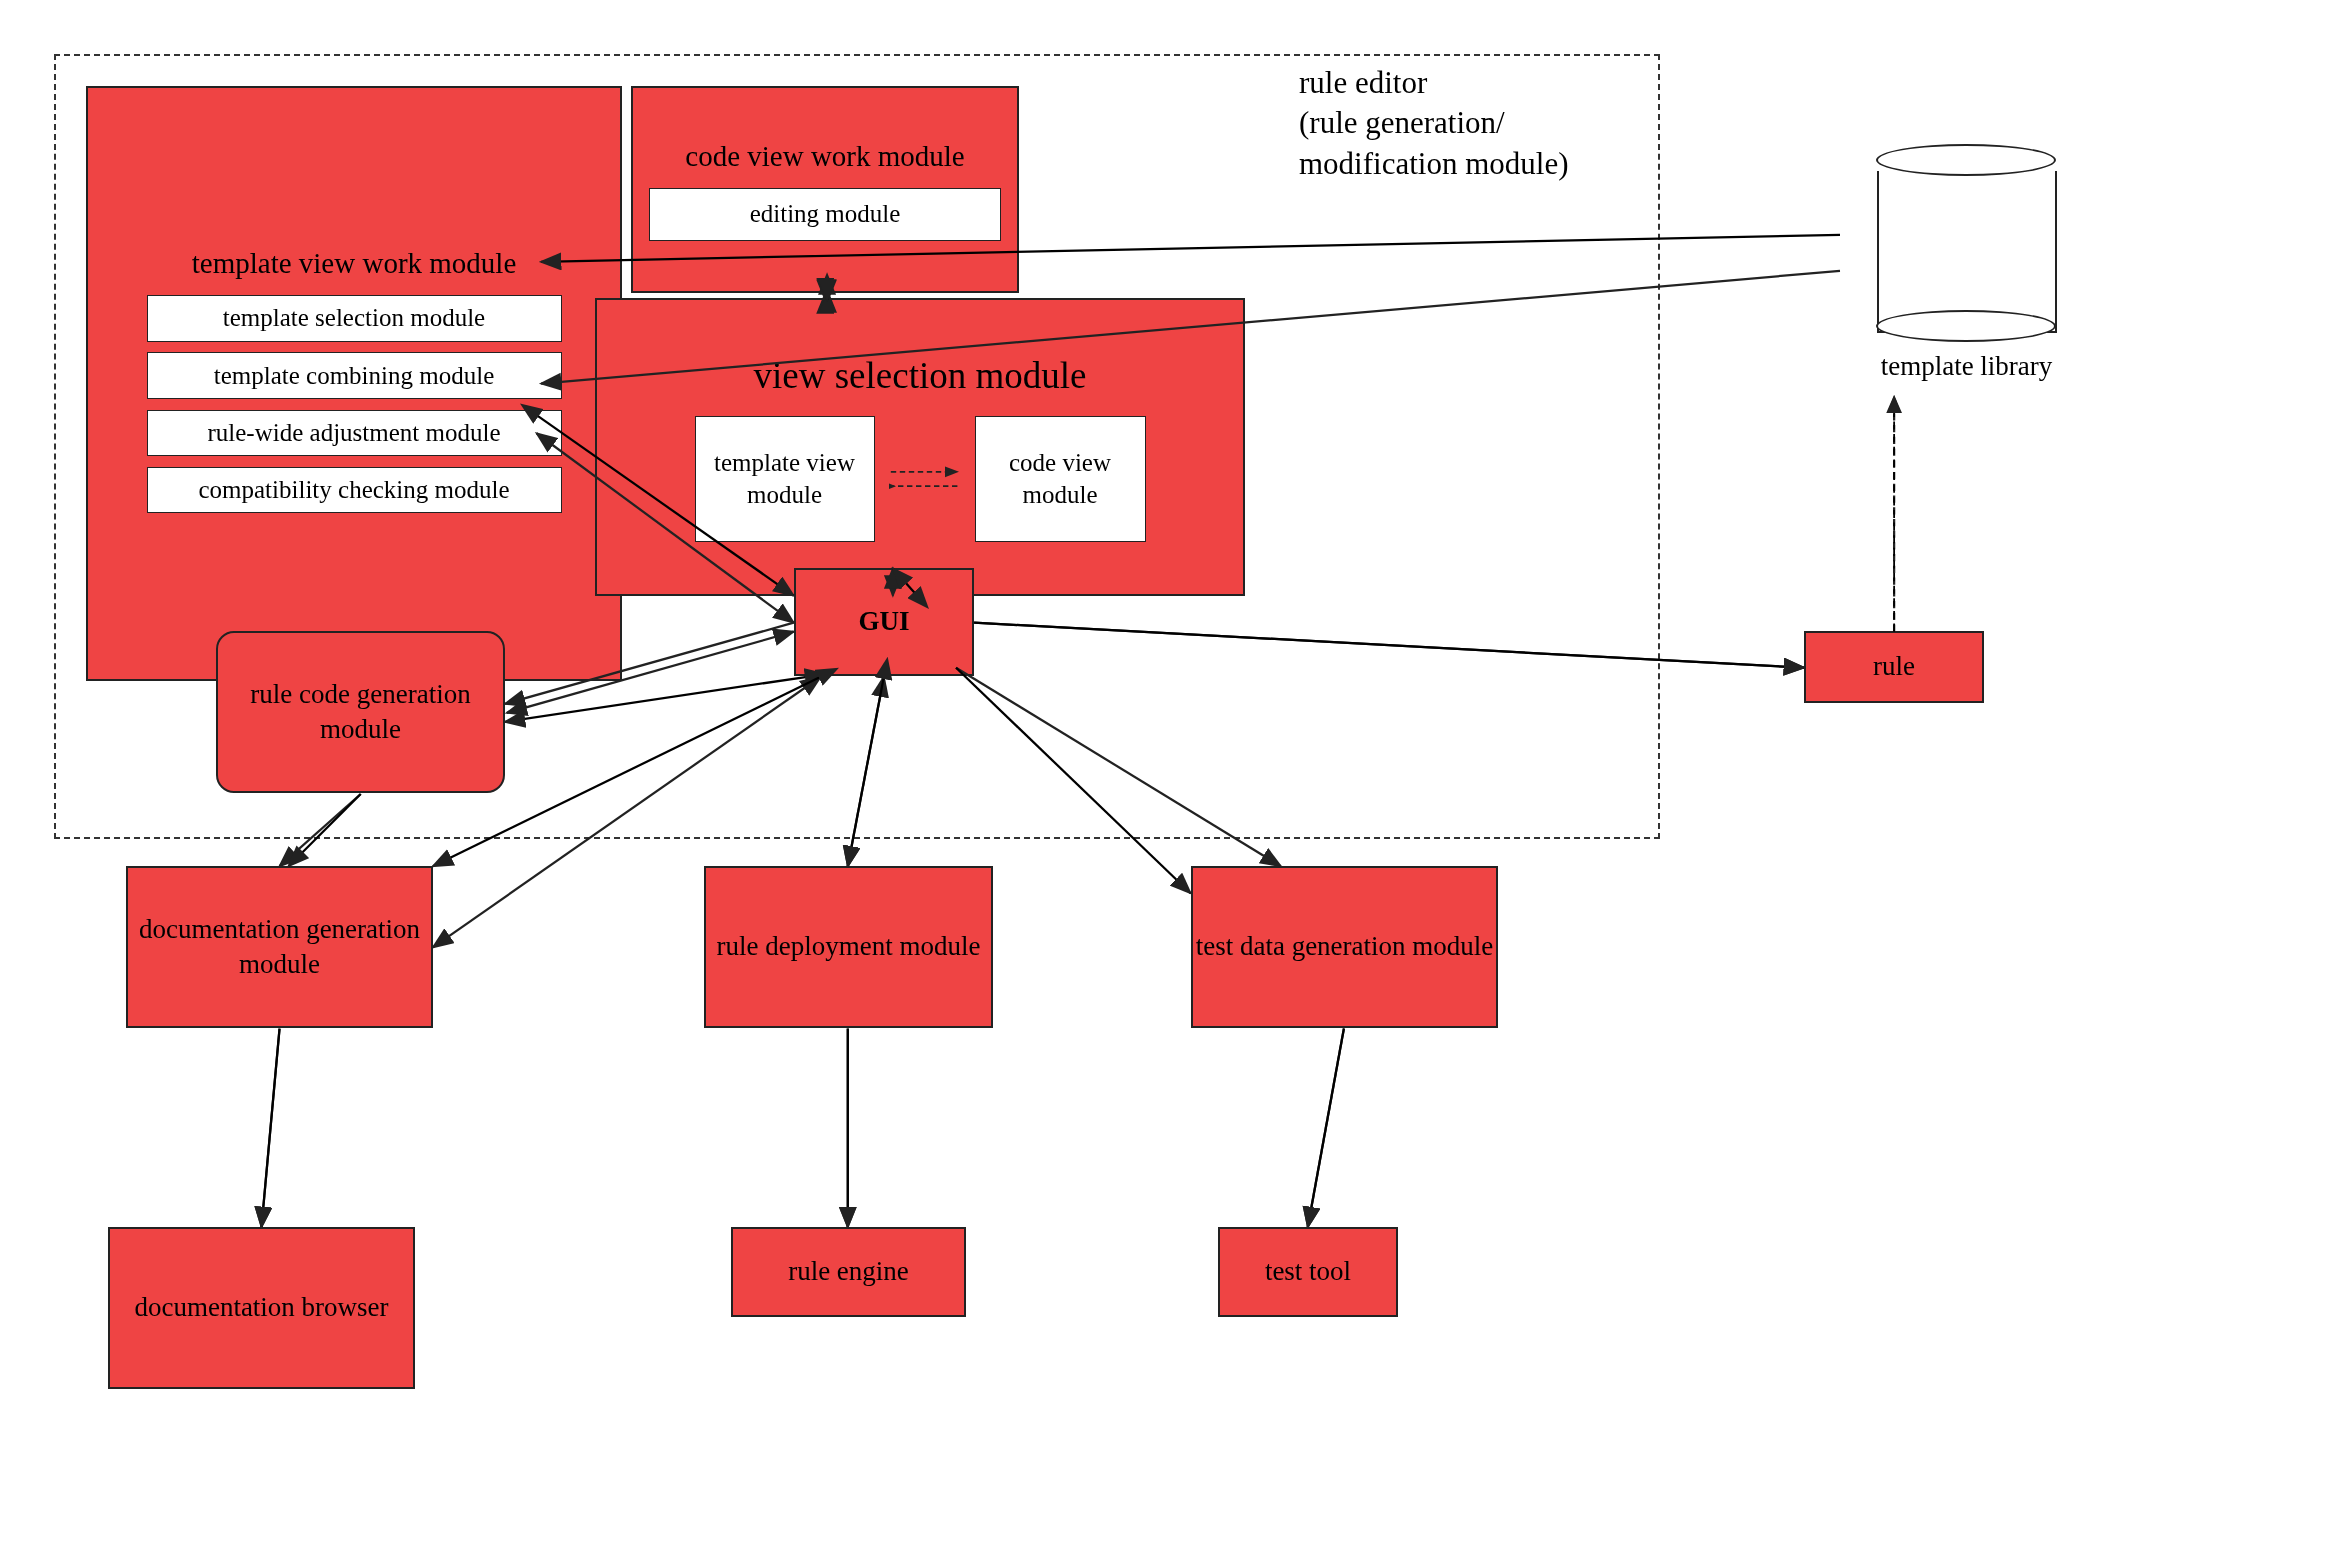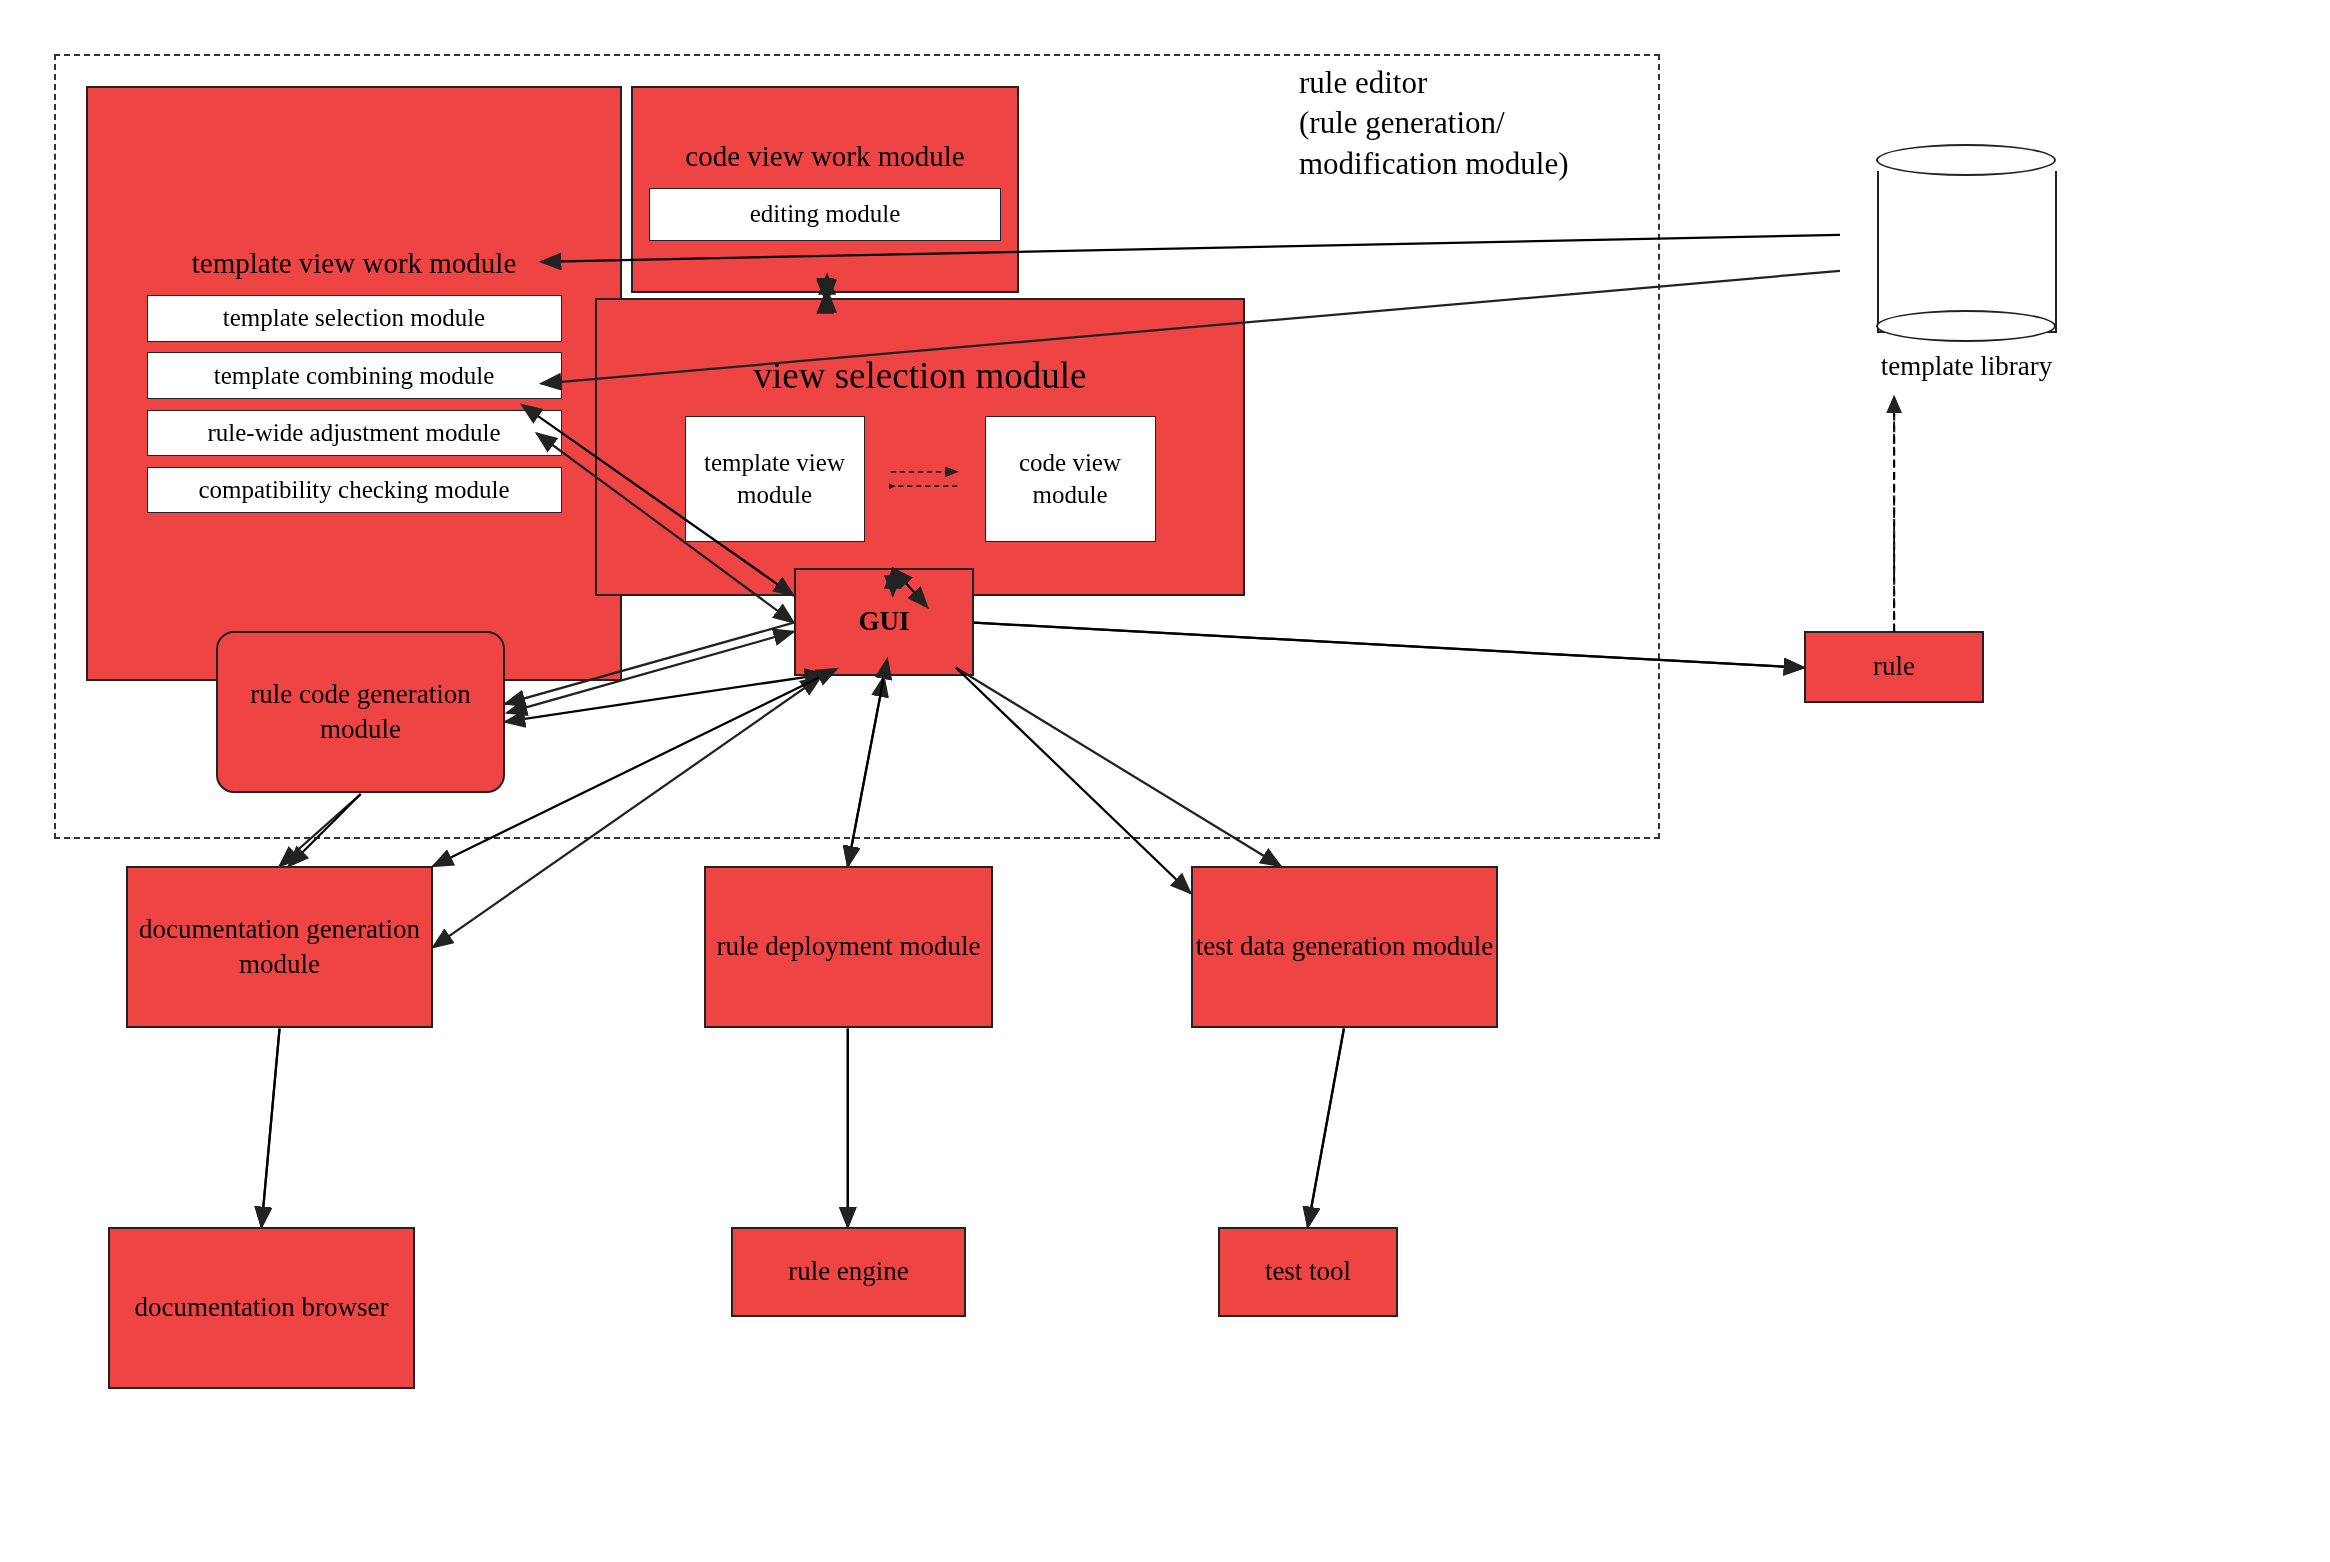--- a/index.html
+++ b/index.html
@@ -128,21 +128,21 @@
     }
 
     .view-selection-label {
       font-size: 37px;
       margin-bottom: 16px;
     }
 
     .view-modules-row {
       display: flex;
       flex-direction: row;
-      gap: 24px;
+      gap: 14px;
       align-items: center;
     }
 
     .template-view-module-box {
       border: 1.8px solid #222;
       background: #fff;
       text-align: center;
       font-size: 25px;
       width: 180px;
       height: 126px;

